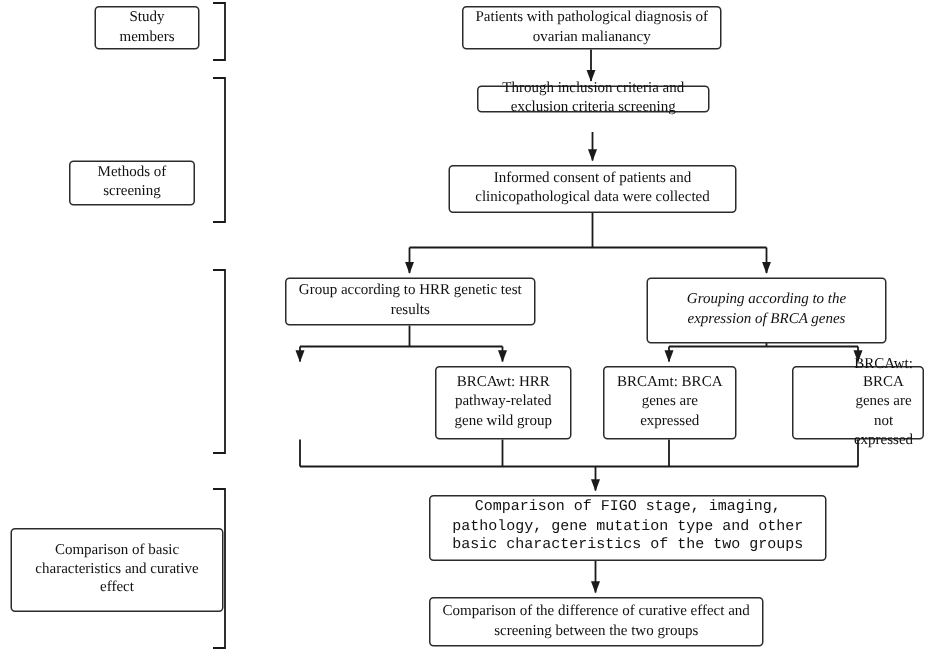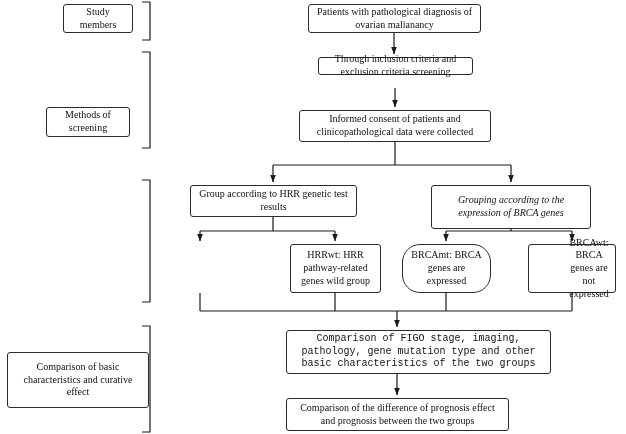--- a/index.html
+++ b/index.html
@@ -77,23 +77,23 @@
 
   <div class="box" style="left:318px; top:57px; width:155px; height:18px;">Through inclusion criteria and exclusion criteria screening</div>
 
   <div class="box" style="left:299px; top:110px; width:192px; height:32px;">Informed consent of patients and clinicopathological data were collected</div>
 
   <div class="box" style="left:190px; top:185px; width:167px; height:32px;">Group according to HRR genetic test results</div>
 
   <div class="box" style="left:431px; top:185px; width:160px; height:44px;font-style:italic;">Grouping according to the expression of BRCA genes</div>
 
 
-  <div class="box" style="left:290px; top:244px; width:91px; height:49px;">HRRwt: HRR pathway-related genes wild group</div>
+  <div class="box" style="left:290px; top:244px; width:91px; height:49px;">BRCAwt: HRR pathway-related gene wild group</div>
 
-  <div class="box" style="left:402px; top:244px; width:89px; height:49px;border-radius:18px;">BRCAmt: BRCA genes are expressed</div>
+  <div class="box" style="left:402px; top:244px; width:89px; height:49px;">BRCAmt: BRCA genes are expressed</div>
 
   <div class="box" style="left:528px; top:244px; width:88px; height:49px;padding-left:39px;">BRCAwt: BRCA genes are not expressed</div>
 
   <div class="box" style="left:286px; top:330px; width:265px; height:44px;font-family:Liberation Mono, monospace;">Comparison of FIGO stage, imaging, pathology, gene mutation type and other basic characteristics of the two groups</div>
 
-  <div class="box" style="left:286px; top:398px; width:223px; height:33px;">Comparison of the difference of prognosis effect and prognosis between the two groups</div>
+  <div class="box" style="left:286px; top:398px; width:223px; height:33px;">Comparison of the difference of curative effect and screening between the two groups</div>
 
 </div>
 
 </body></html>

